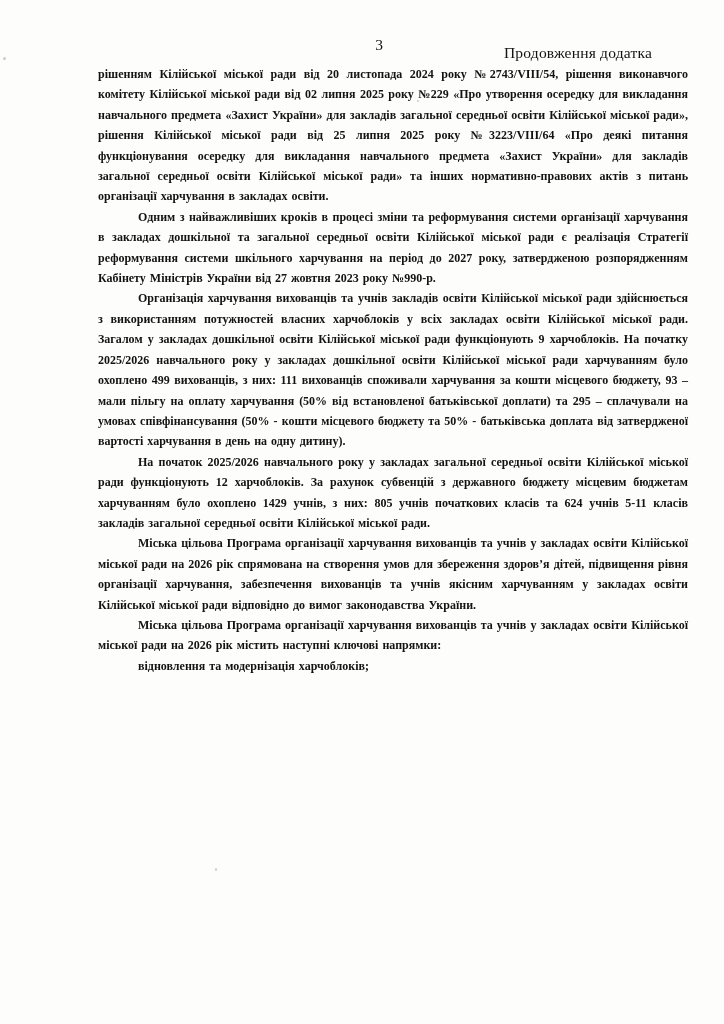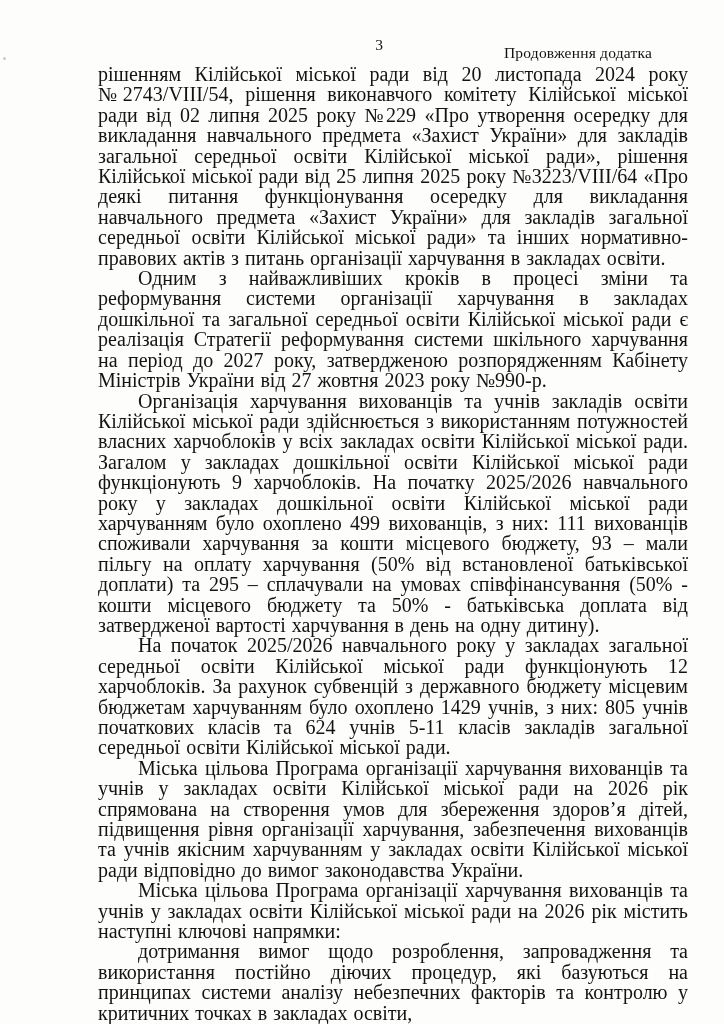--- a/index.html
+++ b/index.html
@@ -37,25 +37,26 @@
     letter-spacing: 0.2px;
   }
   .document-body {
     position: absolute;
     top: 64px;
     left: 98px;
     width: 590px;
   }
   .para {
     margin: 0;
-    font-size: 20px;
+    font-size: 12px;
     line-height: 20.4px;
     text-align: justify;
     text-justify: inter-word;
     word-spacing: 1px;
+    font-weight: bold;
   }
   .para.indent {
     text-indent: 40px;
   }
   
   .scan-artifact {
     position: absolute;
     background: #9a9a9a;
     border-radius: 50%;
     opacity: 0.5;
@@ -74,20 +75,20 @@
     <span class="continuation-label">Продовження додатка</span>
   </div>
 
   <div class="document-body" id="paragraphs">
       <p class="para">рішенням Кілійської міської ради від 20 листопада 2024 року №2743/VIII/54, рішення виконавчого комітету Кілійської міської ради від 02 липня 2025 року №229 «Про утворення осередку для викладання навчального предмета «Захист України» для закладів загальної середньої освіти Кілійської міської ради», рішення Кілійської міської ради від 25 липня 2025 року №3223/VIII/64 «Про деякі питання функціонування осередку для викладання навчального предмета «Захист України» для закладів загальної середньої освіти Кілійської міської ради» та інших нормативно-правових актів з питань організації харчування в закладах освіти.</p>
       <p class="para indent">Одним з найважливіших кроків в процесі зміни та реформування системи організації харчування в закладах дошкільної та загальної середньої освіти Кілійської міської ради є реалізація Стратегії реформування системи шкільного харчування на період до 2027 року, затвердженою розпорядженням Кабінету Міністрів України від 27 жовтня 2023 року №990-р.</p>
       <p class="para indent">Організація харчування вихованців та учнів закладів освіти Кілійської міської ради здійснюється з використанням потужностей власних харчоблоків у всіх закладах освіти Кілійської міської ради. Загалом у закладах дошкільної освіти Кілійської міської ради функціонують 9 харчоблоків. На початку 2025/2026 навчального року у закладах дошкільної освіти Кілійської міської ради харчуванням було охоплено 499 вихованців, з них: 111 вихованців споживали харчування за кошти місцевого бюджету, 93 – мали пільгу на оплату харчування (50% від встановленої батьківської доплати) та 295 – сплачували на умовах співфінансування (50% - кошти місцевого бюджету та 50% - батьківська доплата від затвердженої вартості харчування в день на одну дитину).</p>
       <p class="para indent">На початок 2025/2026 навчального року у закладах загальної середньої освіти Кілійської міської ради функціонують 12 харчоблоків. За рахунок субвенцій з державного бюджету місцевим бюджетам харчуванням було охоплено 1429 учнів, з них: 805 учнів початкових класів та 624 учнів 5-11 класів закладів загальної середньої освіти Кілійської міської ради.</p>
       <p class="para indent">Міська цільова Програма організації харчування вихованців та учнів у закладах освіти Кілійської міської ради на 2026 рік спрямована на створення умов для збереження здоров’я дітей, підвищення рівня організації харчування, забезпечення вихованців та учнів якісним харчуванням у закладах освіти Кілійської міської ради відповідно до вимог законодавства України.</p>
       <p class="para indent">Міська цільова Програма організації харчування вихованців та учнів у закладах освіти Кілійської міської ради на 2026 рік містить наступні ключові напрямки:</p>
-      <p class="para indent">дотримання вимог щодо розроблення, запровадження та використання постійно діючих процедур, які базуються на принципах системи аналізу небезпечних факторів та контролю у критичних точках в закладах освіти,</p>
+      <p class="para indent">відновлення та модернізація харчоблоків;</p>
     </div>
 
   <span class="scan-artifact speck1"></span>
   <span class="scan-artifact speck2"></span>
   <span class="scan-artifact speck3"></span>
 
 </div>
 
 </body></html>

